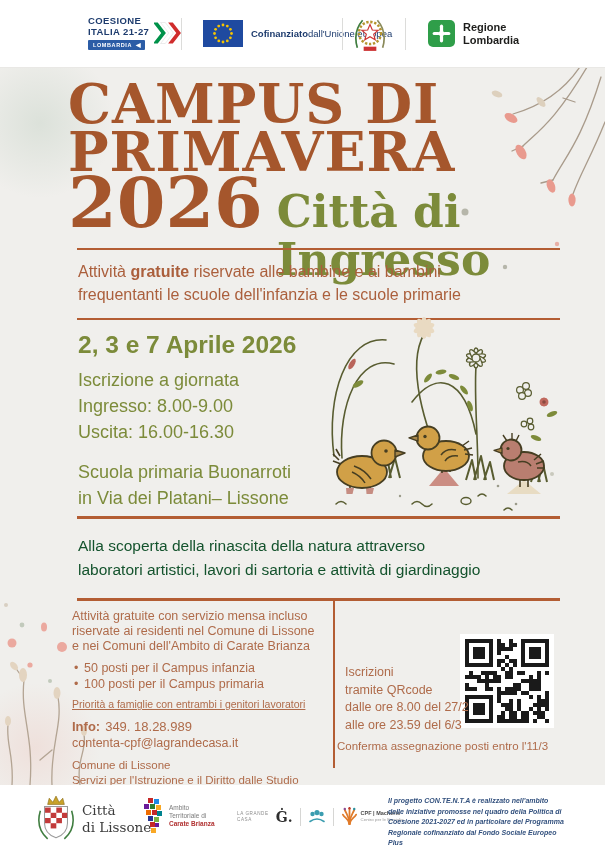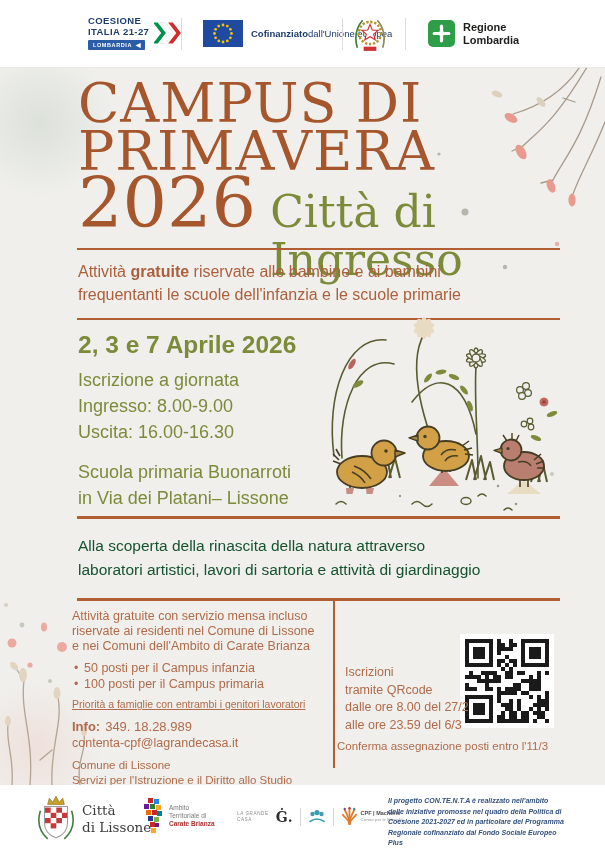--- a/index.html
+++ b/index.html
@@ -38,21 +38,21 @@
   .poster { position:absolute; top:68px; left:0; width:605px; height:717px; background:#f0efec; overflow:hidden; }
   .decor { position:absolute; z-index:0; }
   .decor-tr { right:0; top:-6px; }
   .decor-bl { left:0; bottom:0; }
   .sage-blob { position:absolute; left:-35px; top:-20px; width:150px; height:150px;
                background:radial-gradient(closest-side, rgba(203,214,203,.55), rgba(203,214,203,0)); }
   .pink-blob { position:absolute; left:-30px; top:615px; width:130px; height:130px;
                background:radial-gradient(closest-side, rgba(235,185,175,.28), rgba(235,185,175,0)); }
 
   
-  .title-block { position:absolute; left:78px; top:12px; z-index:1; font-family:"DejaVu Serif", serif; font-weight:normal; }
+  .title-block { position:absolute; left:68px; top:12px; z-index:1; font-family:"DejaVu Serif", serif; font-weight:bold; }
   .title-l1, .title-l2 { font-size:54px; line-height:48px; color:#a5562c; letter-spacing:1px; }
   .title-l3 { display:flex; align-items:baseline; gap:14px; margin-top:2px; }
   .title-year { font-size:70px; line-height:50px; color:#a5562c; }
   .title-city { font-size:44px; line-height:48px; color:#7c8b3a; }
 
   
   .banner-box { position:absolute; left:77px; top:180px; width:483px; z-index:1;
                 border-top:2.5px solid #b35d33; border-bottom:2.5px solid #b35d33; padding:10px 0 12px 1px; }
   .banner-line { font-size:16px; line-height:23px; color:#ab5f3c; white-space:nowrap; }
   .banner-line b { font-weight:bold; }
@@ -429,21 +429,21 @@
         <li>50 posti per il Campus infanzia</li>
         <li>100 posti per il Campus primaria</li>
       </ul>
       <div class="det-priority">Priorità a famiglie con entrambi i genitori lavoratori</div>
       <div class="det-info">
         <span class="lbl">Info:</span><span class="ph">349. 18.28.989</span>
       </div>
       <div class="det-email">contenta-cpf@lagrandecasa.it</div>
       <div class="det-org">
         <div>Comune di Lissone</div>
-        <div>Servizi per l'Istruzione e il Diritto allo Studio</div>
+        <div>Servizi per l'Istruzione e il Diritto dalle Studio</div>
 
       </div>
     </div>
 
     <div class="qr-box">
       <svg id="qr-svg" width="84" height="84" viewBox="0 0 84 84">
           <rect width="84" height="84" fill="#ffffff"></rect>
           <rect x="0" y="0" width="4" height="4" fill="#1a1a1a"></rect>
           <rect x="4" y="0" width="4" height="4" fill="#1a1a1a"></rect>
           <rect x="8" y="0" width="4" height="4" fill="#1a1a1a"></rect>

